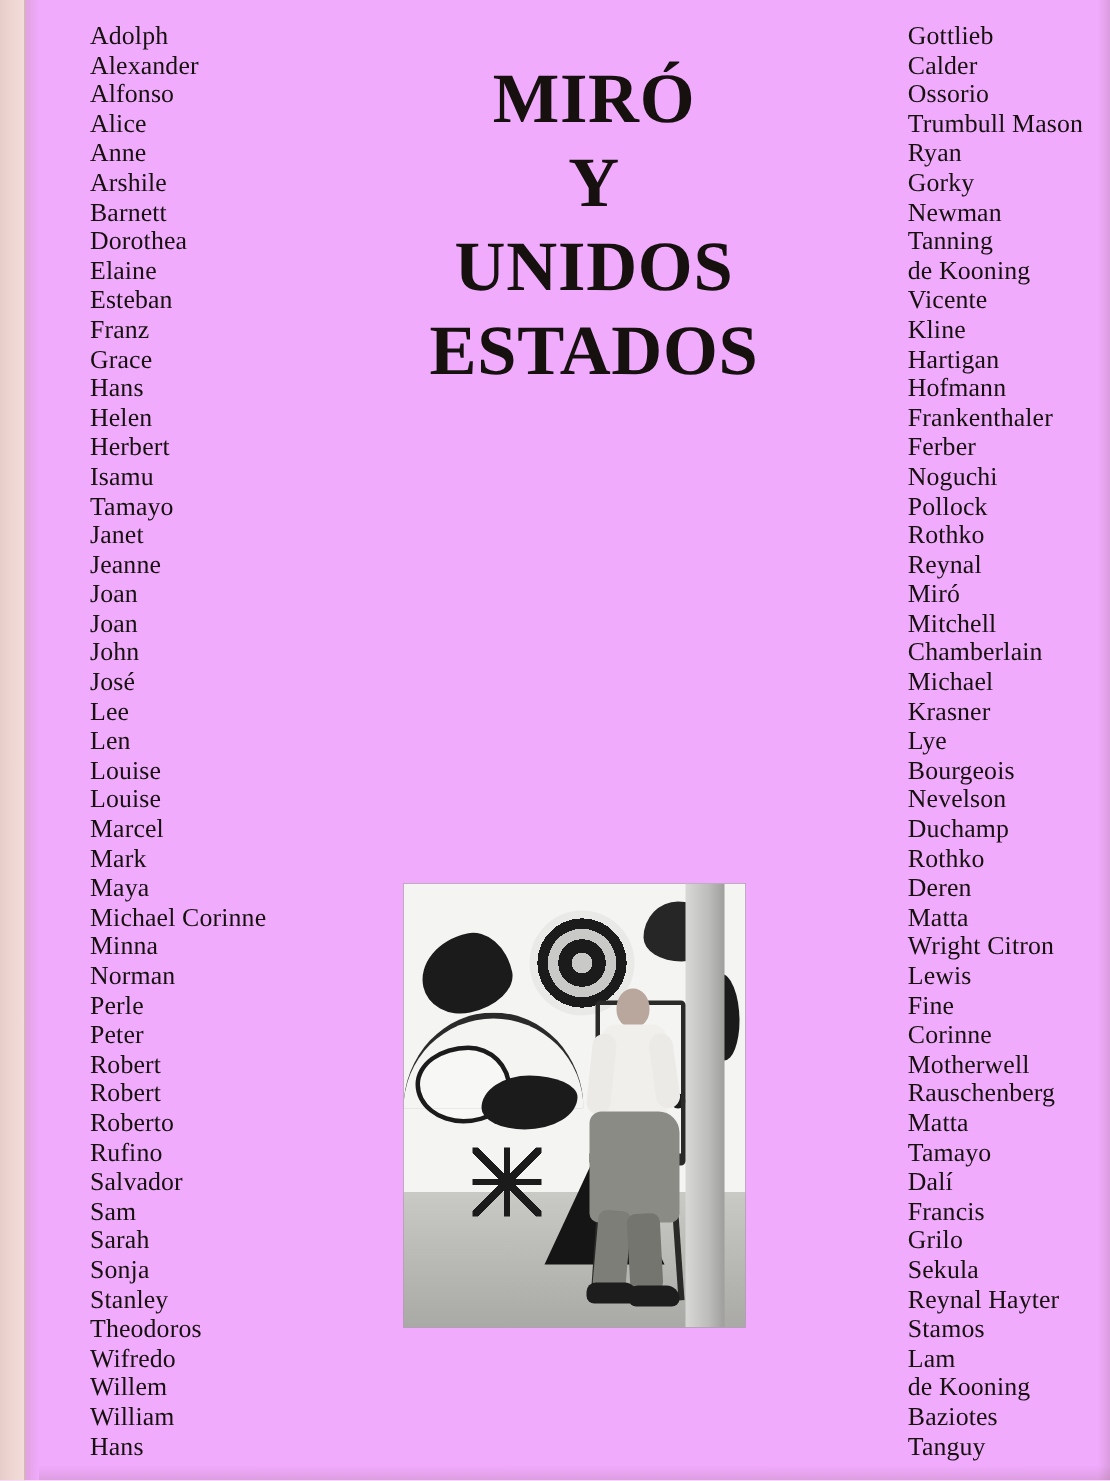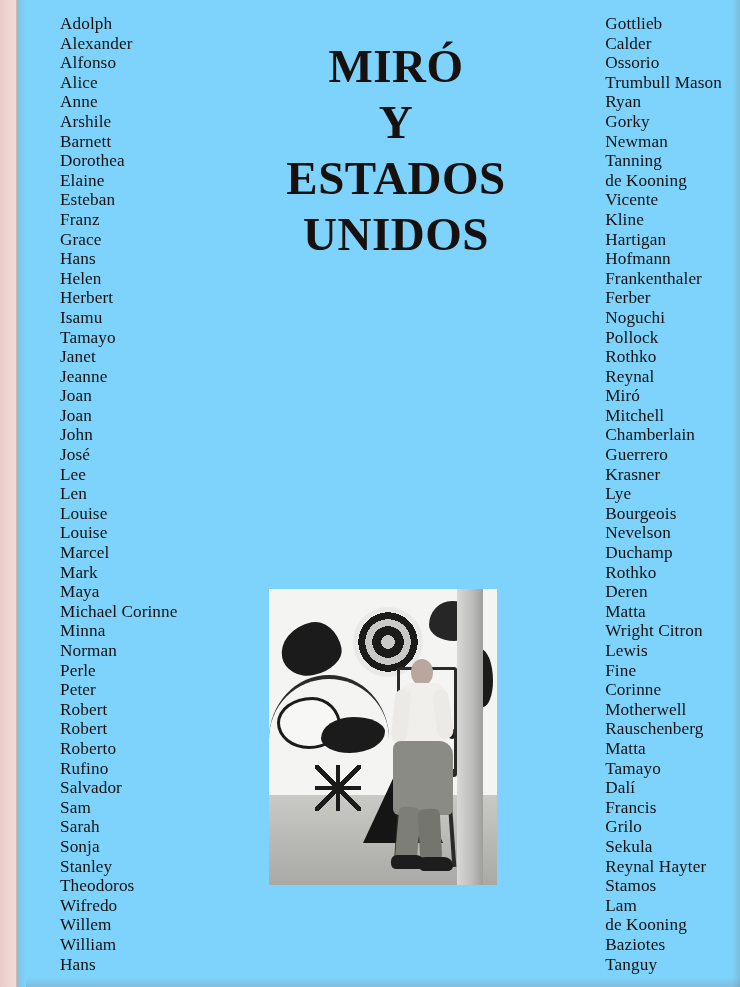--- a/index.html
+++ b/index.html
@@ -9,21 +9,21 @@
   }
   body {
     width: 740px;
     height: 987px;
     font-family: "Liberation Serif", serif;
   }
   .book {
     position: relative;
     width: 740px;
     height: 987px;
-    background: #7dd3fc;
+    background: #f0abfc;
     overflow: hidden;
   }
   
   .spine {
     position: absolute;
     left: 0;
     top: 0;
     width: 16px;
     height: 987px;
     background: linear-gradient(to right, #e7cdc9 0%, #eed5d1 45%, #f2dcd9 100%);
@@ -380,21 +380,21 @@
       <div>Hofmann</div>
       <div>Frankenthaler</div>
       <div>Ferber</div>
       <div>Noguchi</div>
       <div>Pollock</div>
       <div>Rothko</div>
       <div>Reynal</div>
       <div>Miró</div>
       <div>Mitchell</div>
       <div>Chamberlain</div>
-      <div>Guerrero</div>
+      <div>Michael</div>
       <div>Krasner</div>
       <div>Lye</div>
       <div>Bourgeois</div>
       <div>Nevelson</div>
       <div>Duchamp</div>
       <div>Rothko</div>
       <div>Deren</div>
       <div>Matta</div>
       <div>Wright Citron</div>
       <div>Lewis</div>
@@ -412,22 +412,22 @@
       <div>Stamos</div>
       <div>Lam</div>
       <div>de Kooning</div>
       <div>Baziotes</div>
       <div>Tanguy</div>
     </div>
 
     <div class="title">
       <span class="line">MIRÓ</span>
       <span class="line">Y</span>
+      <span class="line">UNIDOS</span>
       <span class="line">ESTADOS</span>
-      <span class="line">UNIDOS</span>
     </div>
 
     <div class="photo-wrap">
       <div class="photo">
         <div class="mural">
           <div class="mural-strip"></div>
           <div class="floor"></div>
           <div class="shape blob-a"></div>
           <div class="shape blob-b"></div>
           <div class="shape blob-c"></div>

